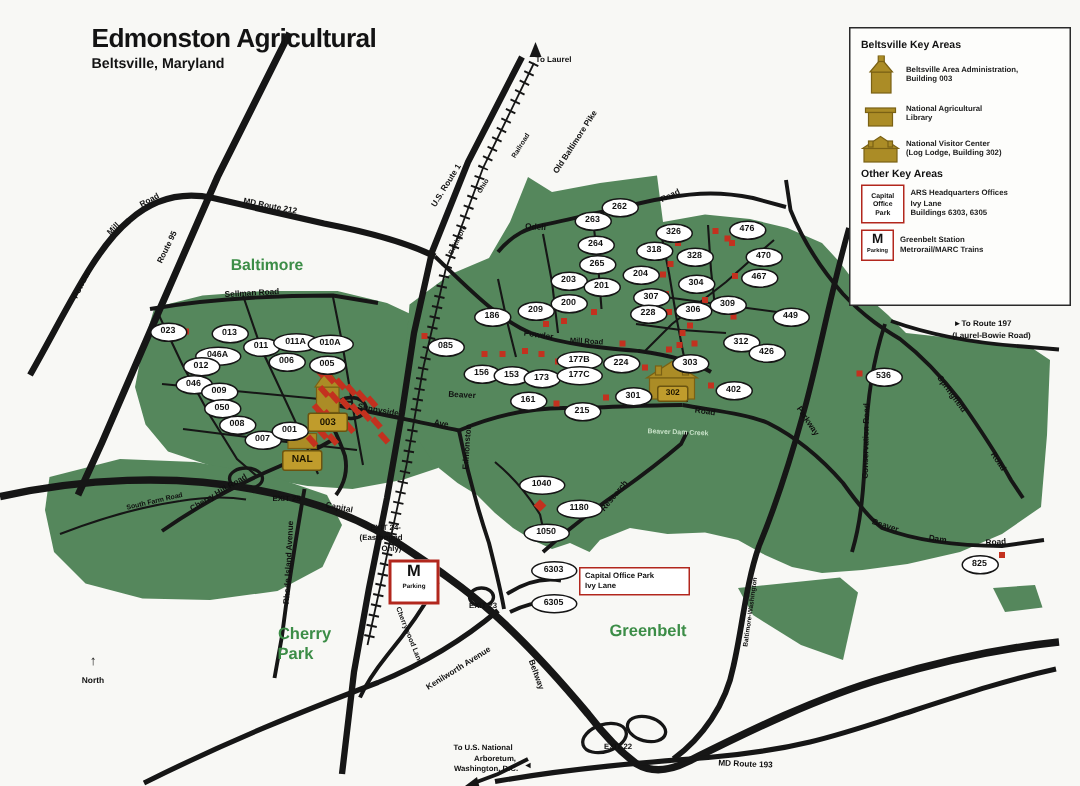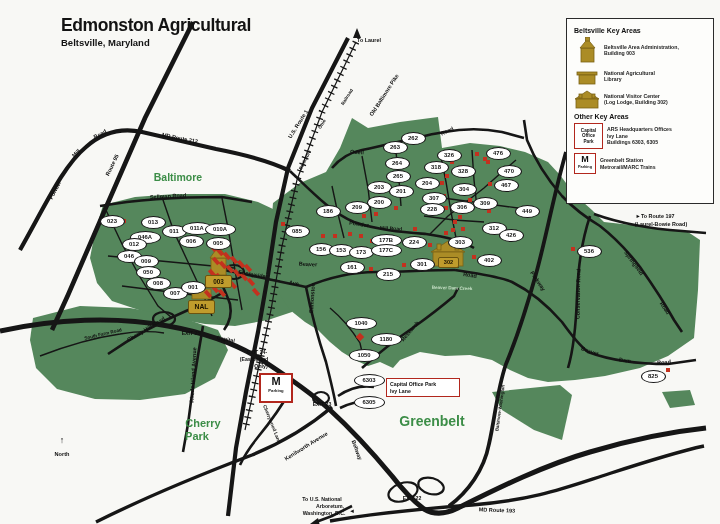--- a/index.html
+++ b/index.html
@@ -394,15 +394,15 @@
       <div class="note" style="left: 661px; top: 224px; font-size: 5.4px;">(Laurel-Bowie Road)</div>
       <div class="note" style="left: 322px; top: 499px; font-size: 5.2px;">To U.S. National</div>
       <div class="note" style="left: 330px; top: 506px; font-size: 5.2px;">Arboretum,</div>
       <div class="note" style="left: 324px; top: 513px; font-size: 5.2px;">Washington, D.C.</div>
       <div class="note" style="left: 352px; top: 511px; font-size: 6px;">◄</div>
       <div class="note" style="left: 62px; top: 440px; font-size: 9px;">↑</div>
       <div class="note" style="left: 62px; top: 454px; font-size: 5.6px;">North</div>
       <div class="area" style="left: 178px; top: 177px; font-size: 10.5px;">Baltimore</div>
       <div class="area" style="left: 203px; top: 423px; font-size: 11px;">Cherry</div>
       <div class="area" style="left: 197px; top: 436px; font-size: 11px;">Park</div>
-      <div class="area" style="left: 432px; top: 421px; font-size: 14px;">Greenbelt</div>
+      <div class="area" style="left: 432px; top: 421px; font-size: 11px;">Greenbelt</div>
     </div>
 </div>
 
 </body></html>

